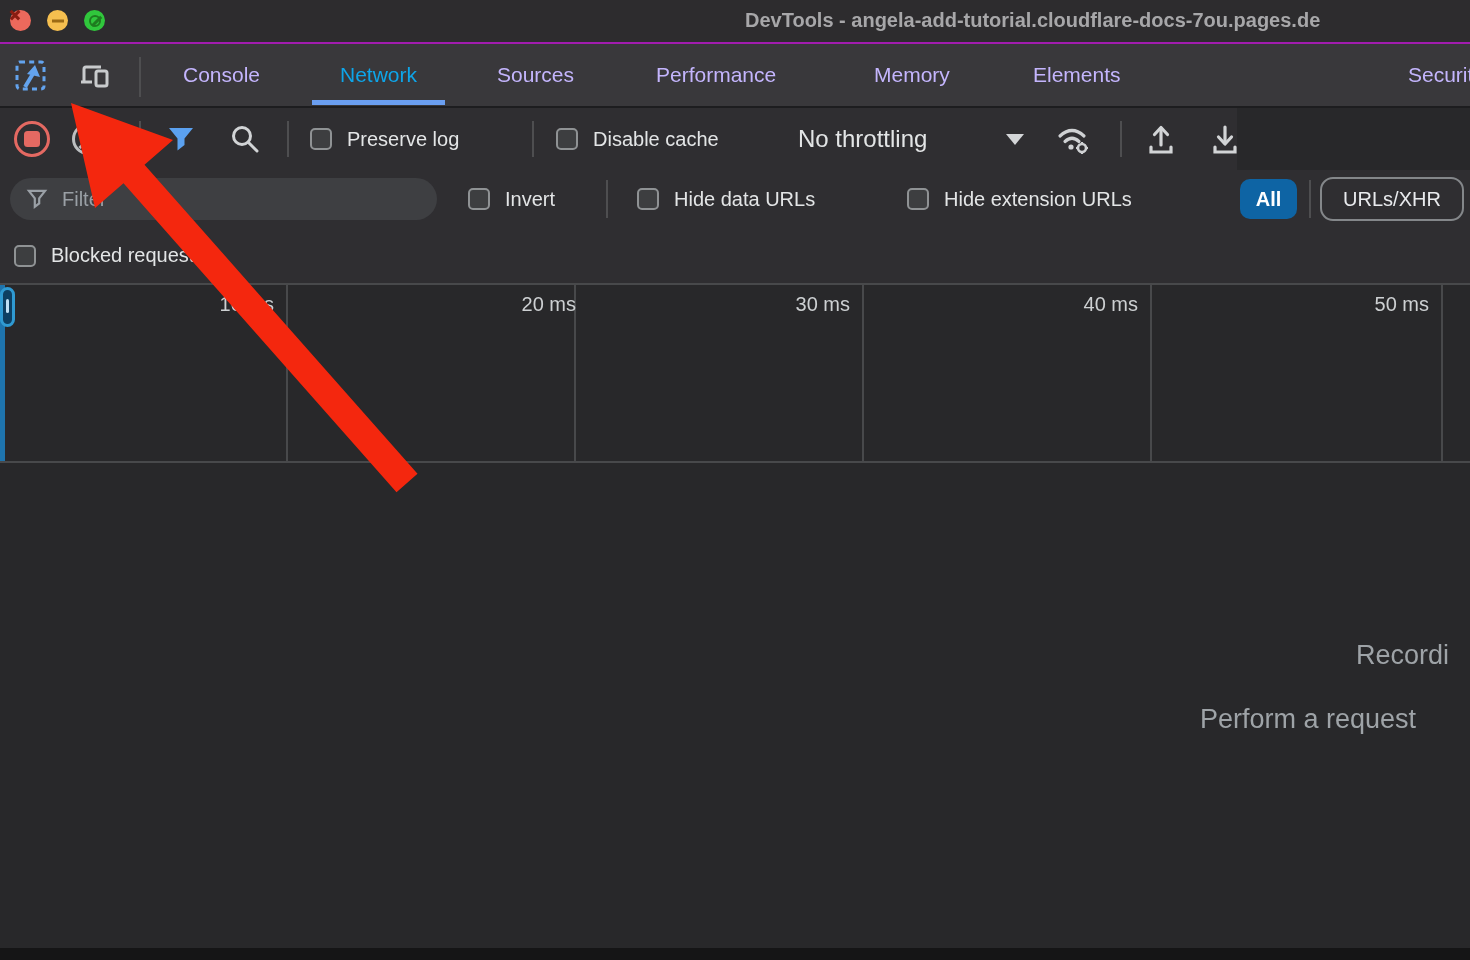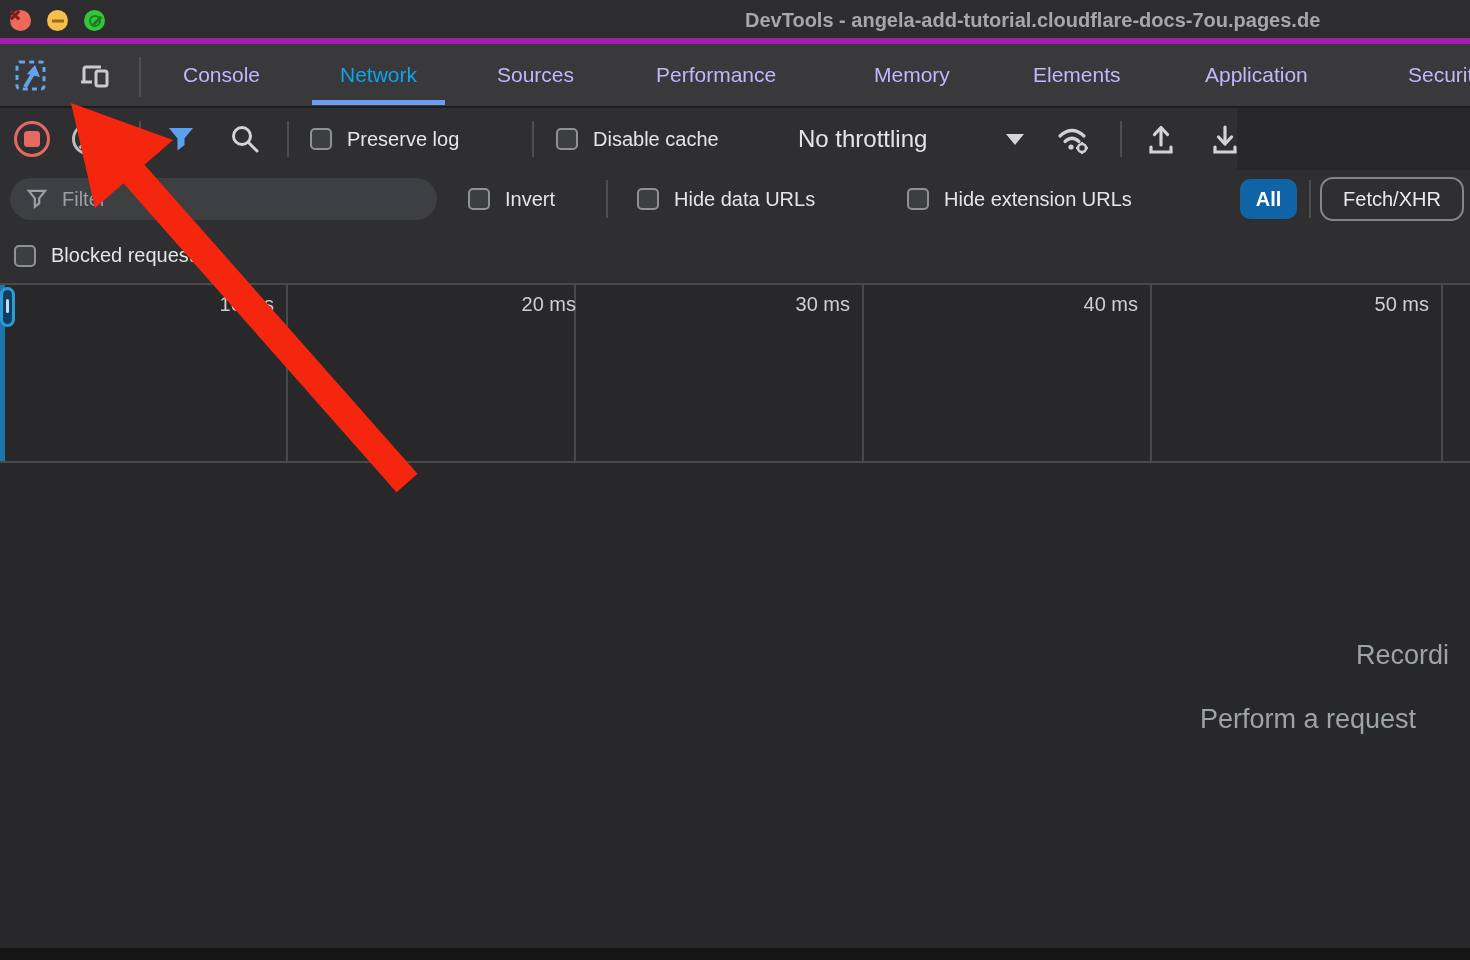--- a/index.html
+++ b/index.html
@@ -1,20 +1,20 @@
 <!DOCTYPE html>
 <html><head>
 <meta charset="utf-8">
 <style>
   html,body{margin:0;padding:0;background:#000;}
   *{box-sizing:border-box;font-family:"Liberation Sans",sans-serif;}
   #app{position:relative;width:1470px;height:960px;overflow:hidden;background:#28282a;}
 
   
-  .titlebar{position:absolute;left:0;top:0;width:1470px;height:44px;background:#2d2c2e;border-bottom:6px solid #a21caf;}
+  .titlebar{position:absolute;left:0;top:0;width:1470px;height:44px;background:#2d2c2e;border-bottom:2px solid #a21caf;}
   .traffic{position:absolute;top:10px;width:21px;height:21px;border-radius:50%;}
   .traffic .g{position:absolute;left:50%;top:50%;transform:translate(-50%,-50%);}
   .tl-red{left:10px;background:#ec695c;}
   .tl-yellow{left:47px;background:#f5bf4f;}
   .tl-green{left:84px;background:#30c73c;}
   .xbar{position:absolute;width:12px;height:2.6px;background:#8a1d12;left:50%;top:50%;}
   .minbar{width:12px;height:3px;background:#9c6b14;}
   .ring{width:12px;height:12px;border:2.5px solid #1e7c1f;border-radius:50%;position:relative;}
   .ring::after{content:"";position:absolute;left:-1px;top:3.2px;width:13px;height:2.6px;background:#1e7c1f;transform:rotate(-45deg);}
   .win-title{position:absolute;left:745px;top:9px;font-size:20px;font-weight:bold;color:#a7a7a9;white-space:nowrap;}
@@ -105,21 +105,20 @@
       </svg>
     </div>
     <div class="vsep" style="left:139px;top:13px;height:40px;"></div>
 
     <div class="tab" style="left:183px;">Console</div>
     <div class="tab active" style="left:340px;">Network</div>
     <div class="tab" style="left:497px;">Sources</div>
     <div class="tab" style="left:656px;">Performance</div>
     <div class="tab" style="left:874px;">Memory</div>
     <div class="tab" style="left:1033px;">Elements</div>
-    <div class="tab" style="left:1205px;">Application</div>
     <div class="tab" style="left:1408px;">Security</div>
   </div>
 
   <div class="nettoolbar">
     <div class="icon-btn" style="left:13px;">
       <span class="rec-ring">
           <span class="rec-square"></span>
         </span>
     </div>
     <div class="icon-btn" style="left:69px;">
@@ -196,21 +195,21 @@
     <label class="chk-group" style="left:637px;">
       <span class="chk"></span>
       <span class="chk-label">Hide data URLs</span>
     </label>
     <label class="chk-group" style="left:907px;">
       <span class="chk"></span>
       <span class="chk-label">Hide extension URLs</span>
     </label>
     <div class="pill-all">All</div>
     <div class="vsep" style="left:1309px;top:10px;height:38px;"></div>
-    <div class="pill-fetch">Fetch/XHR</div>
+    <div class="pill-fetch">URLs/XHR</div>
   </div>
 
   <div class="row5">
     <label class="chk-group" style="left:14px;">
       <span class="chk"></span>
       <span class="chk-label">Blocked requests</span>
     </label>
   </div>
 
   <div class="timeline">

